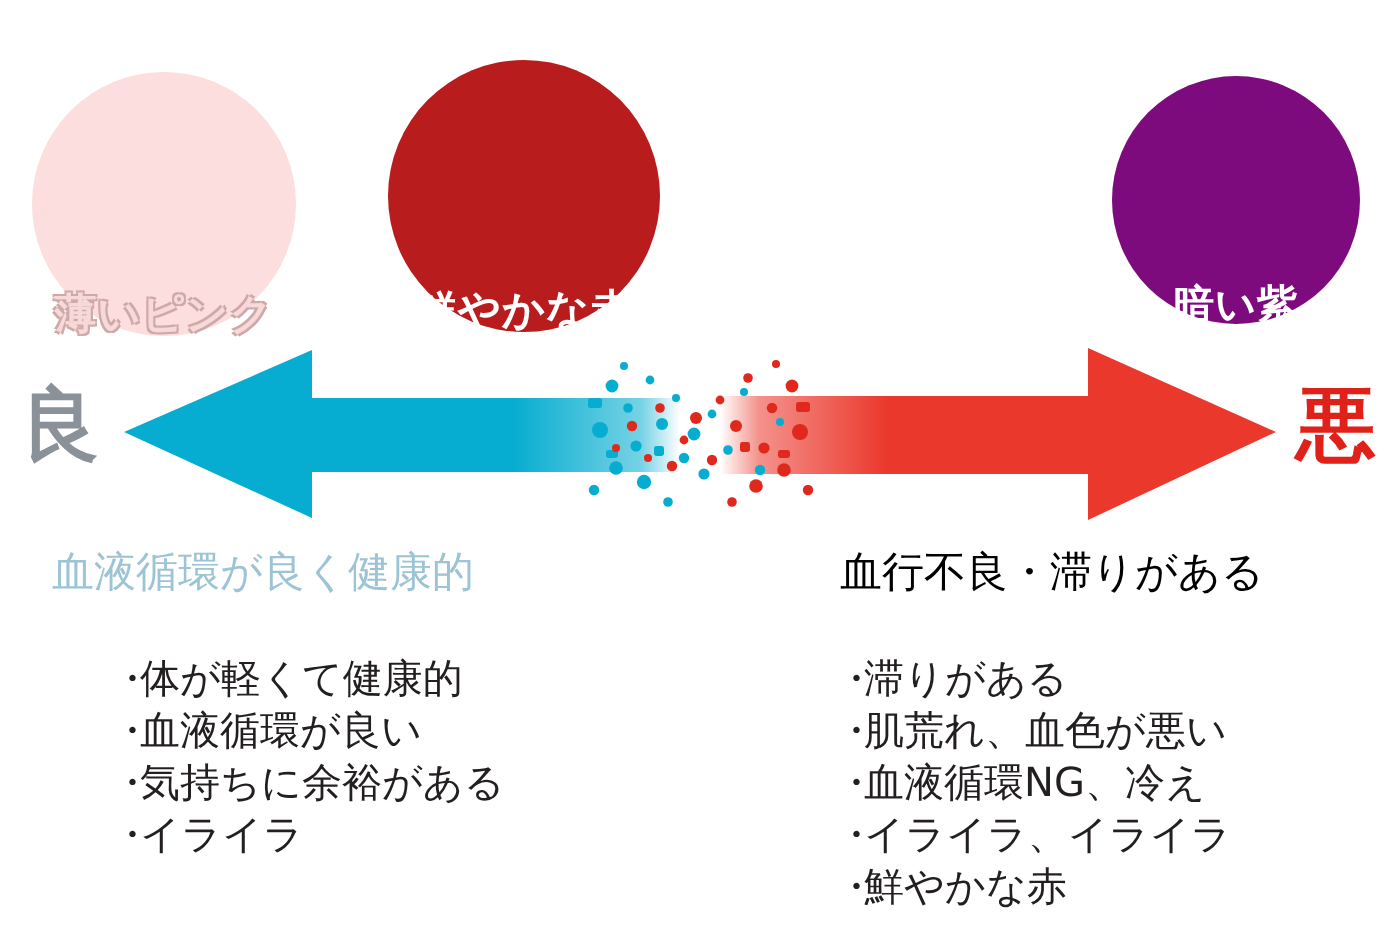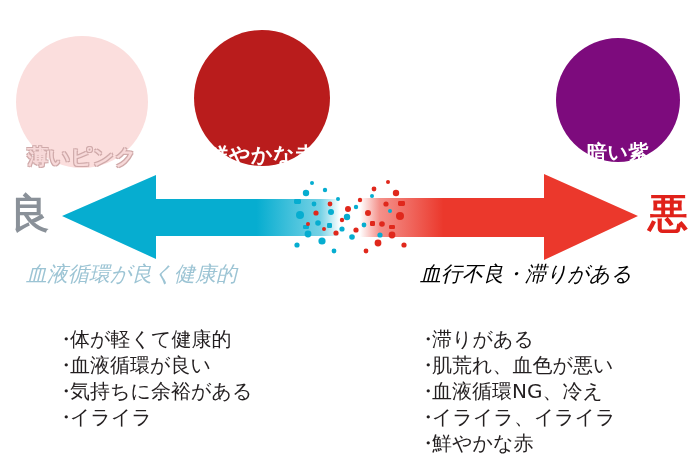--- a/index.html
+++ b/index.html
@@ -96,26 +96,25 @@
     color: #8a9199;
   }
   .pole-bad {
     left: 648px;
     color: #e0211a;
   }
 
   
   .caption {
     position: absolute;
-    top: 264px;
+    top: 276px;
     font-size: 21px;
     font-weight: 400;
     line-height: 1;
     white-space: nowrap;
-    font-style: italic;
   }
   .caption-good {
     left: 26px;
     color: #9cc4d4;
   }
   .caption-bad {
     left: 420px;
     color: #000000;
   }
 

